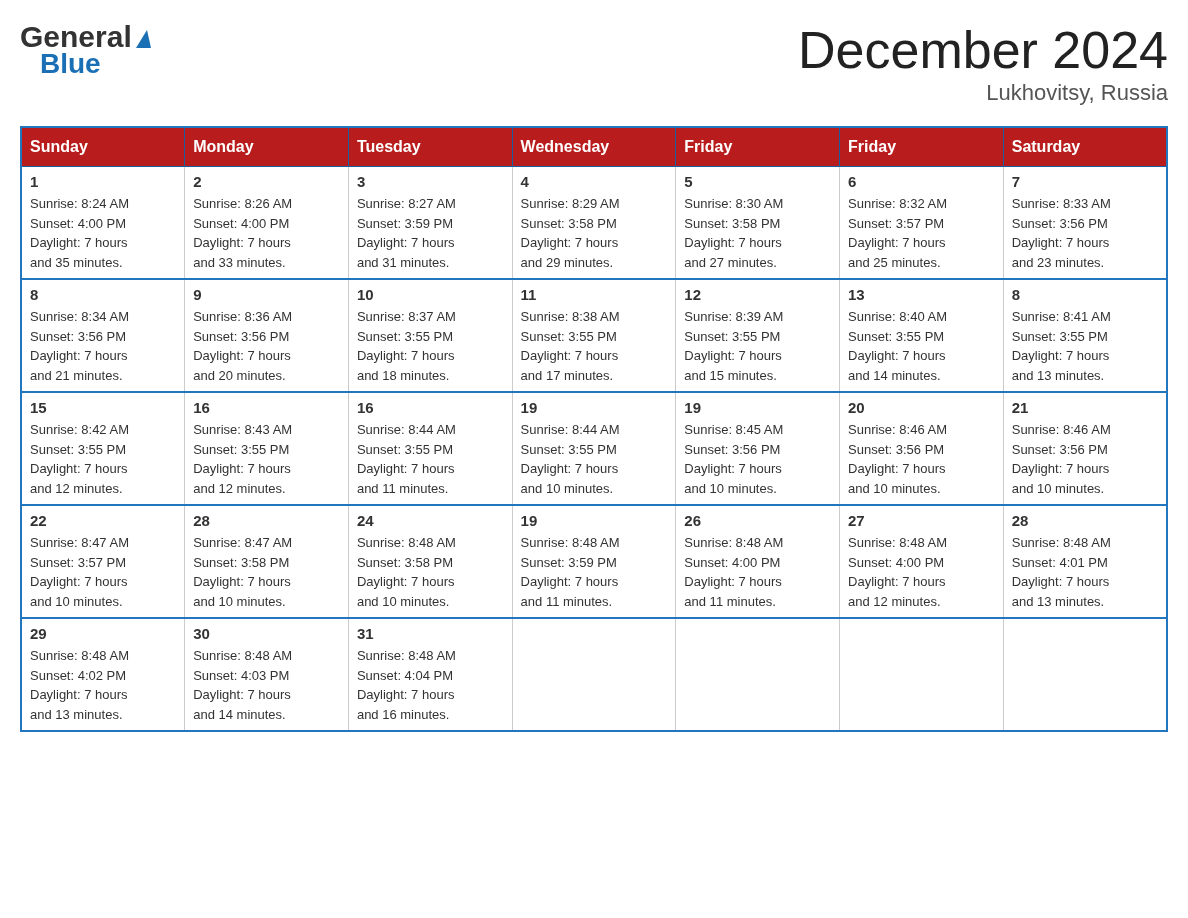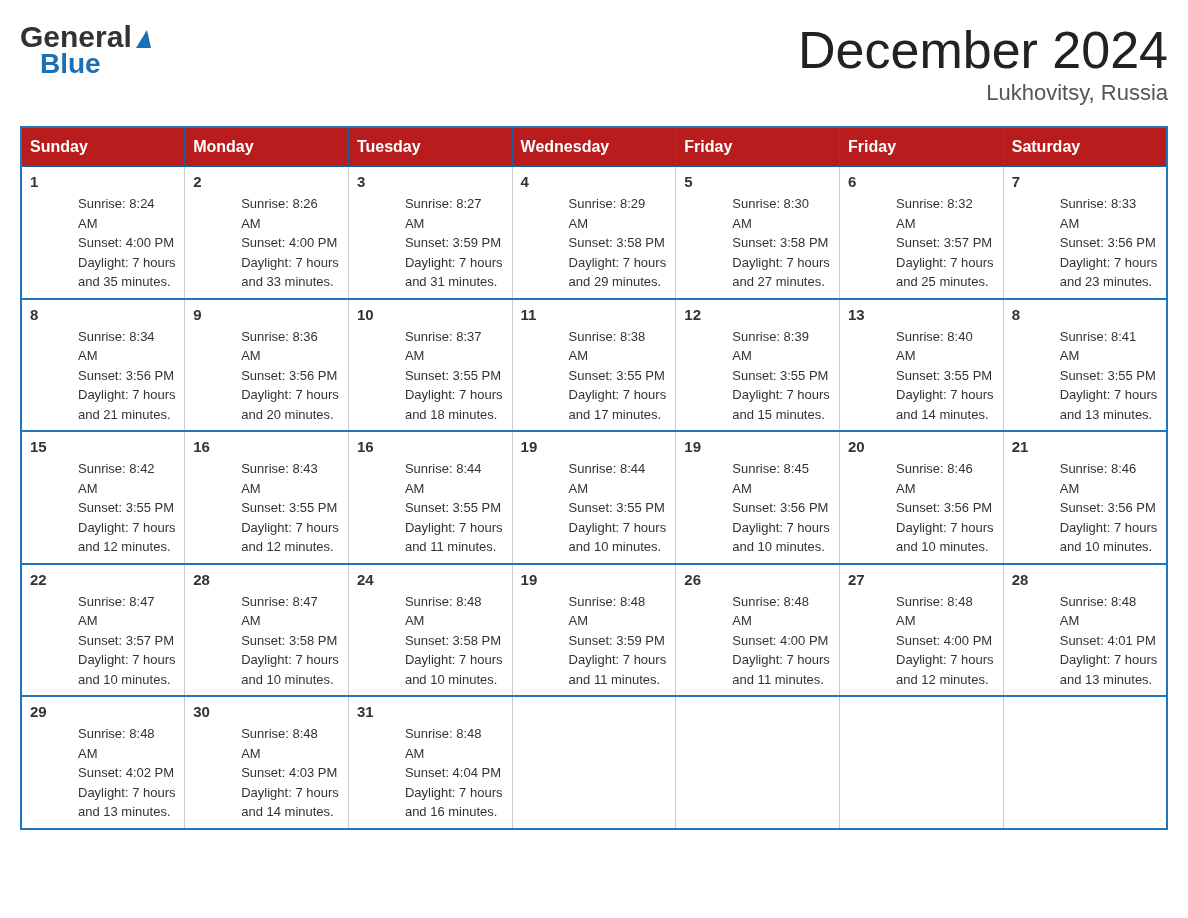--- a/index.html
+++ b/index.html
@@ -63,21 +63,20 @@
     .day-number {
       font-size: 15px;
       font-weight: bold;
       display: block;
       margin-bottom: 4px;
     }
     .day-info {
       font-size: 13px;
       line-height: 1.5;
       color: #333;
-      margin-left: 48px;
     }
     .empty-cell {
       background: #fff;
     }
   </style>
 </head>
 <body>
 
 <div class="header">
   <div class="logo">

